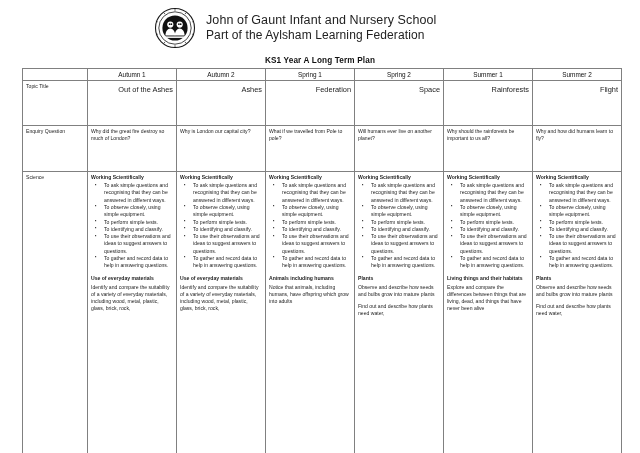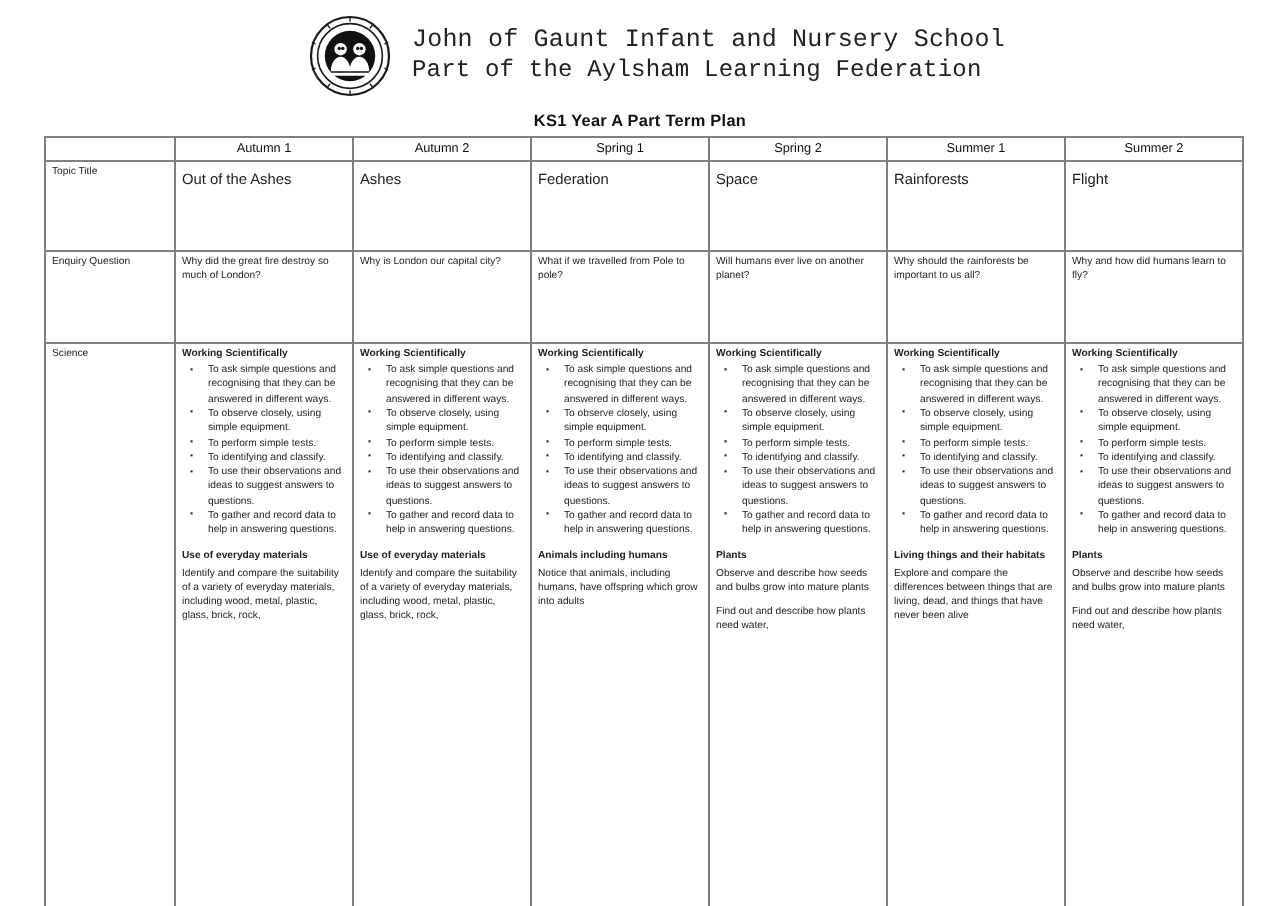--- a/index.html
+++ b/index.html
@@ -11,21 +11,20 @@
     overflow:hidden;
   }
   .page{position:relative;width:640px;height:453px;}
 
   
   .masthead{
     display:flex;align-items:center;
     padding:7px 0 0 152px;
     height:48px;
     box-sizing:border-box;
-    font-family:Liberation Mono, monospace;
   }
   .logo{
     width:46px;height:42px;
     flex:0 0 46px;
     position:relative;
     margin-right:8px;
   }
   .logo svg{display:block;width:46px;height:42px;}
   .school-names{
     display:flex;flex-direction:column;justify-content:center;
@@ -82,21 +81,21 @@
   td.rowlab{
     font-size:7.4px;
     vertical-align:middle;
     padding-left:5px;
     color:#222;
     line-height:1.3;
   }
 
   
   tr.topic-row td.cell{
-    text-align:left;
+    text-align:right;
     font-size:7.4px;
     padding-top:4px;
     color:#1b1b1b;
   }
   tr.topic-row td{height:38px;}
   tr.enquiry-row td{height:41px;}
   tr.enquiry-row td.cell{font-size:5.1px;}
 
   
   tr.science-row td{height:292px;}
@@ -149,21 +148,21 @@
           <path d="M23 1.7v2.1M34.2 5.6l-1.3 1.6M42.1 14.2l-1.9.7M42.1 27.8l-1.9-.7M34.2 36.4l-1.3-1.6M23 40.3v-2.1M11.8 36.4l1.3-1.6M3.9 27.8l1.9-.7M3.9 14.2l1.9.7M11.8 5.6l1.3 1.6"></path>
         </g>
       </svg>
     </div>
     <div class="school-names">
       <div class="school-name-1">John of Gaunt Infant and Nursery School</div>
       <div class="school-name-2">Part of the Aylsham Learning Federation</div>
     </div>
   </div>
 
-  <div class="plan-title">KS1 Year A Part Term Plan</div>
+  <div class="plan-title">KS1 Year A Long Term Plan</div>
 
   <div class="ltp-wrap">
     <table class="ltp">
       <colgroup>
         <col class="rowlabel">
         <col class="term">
           <col class="term">
           <col class="term">
         <col class="term">
           <col class="term">

